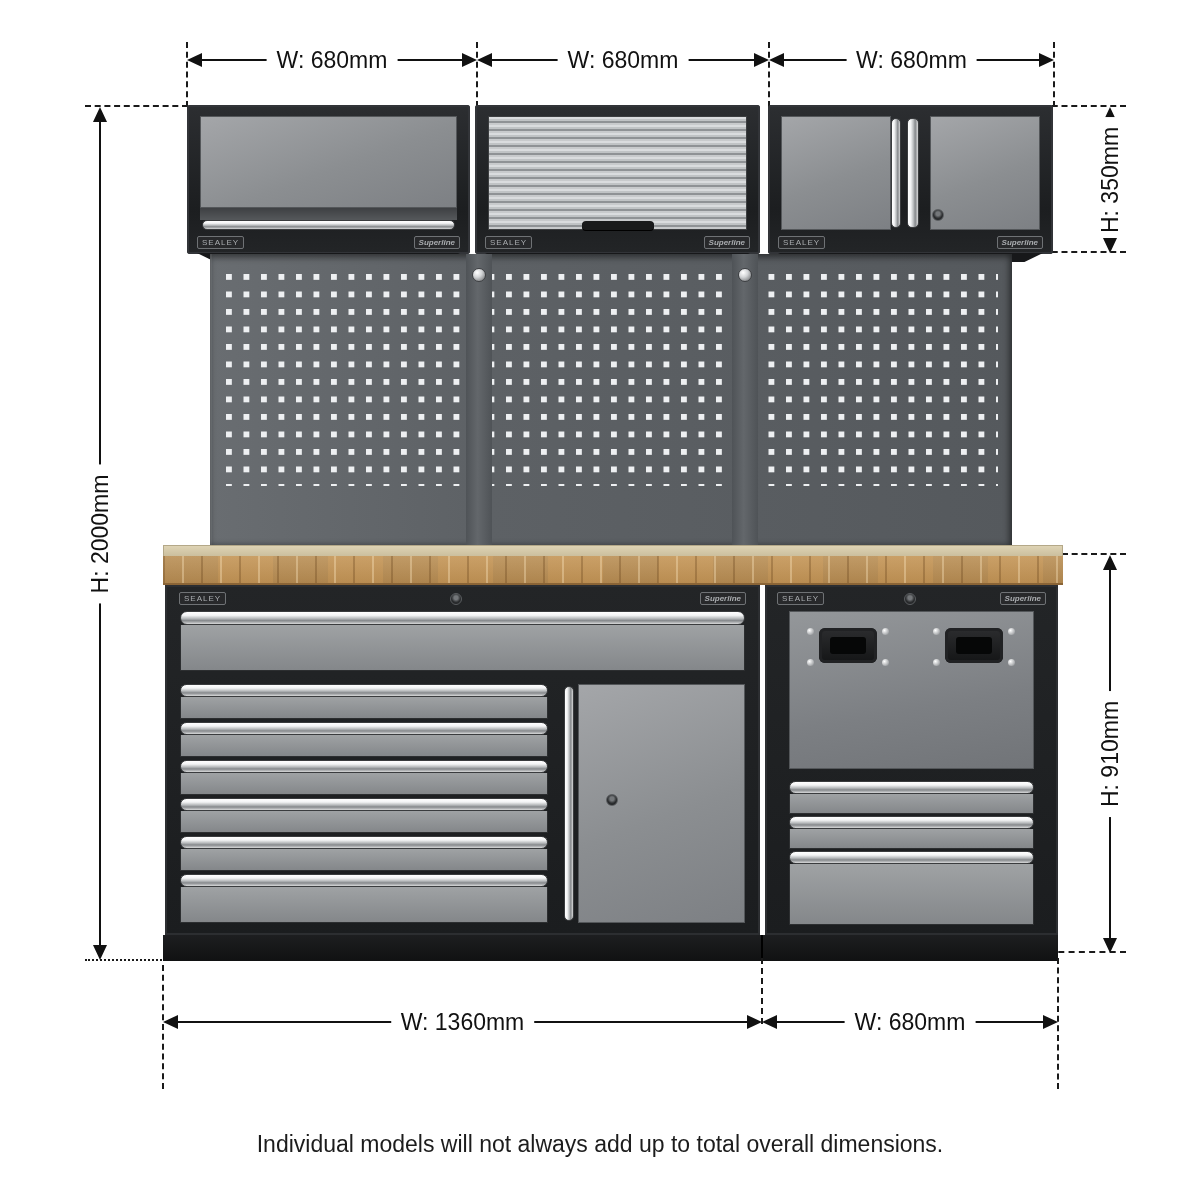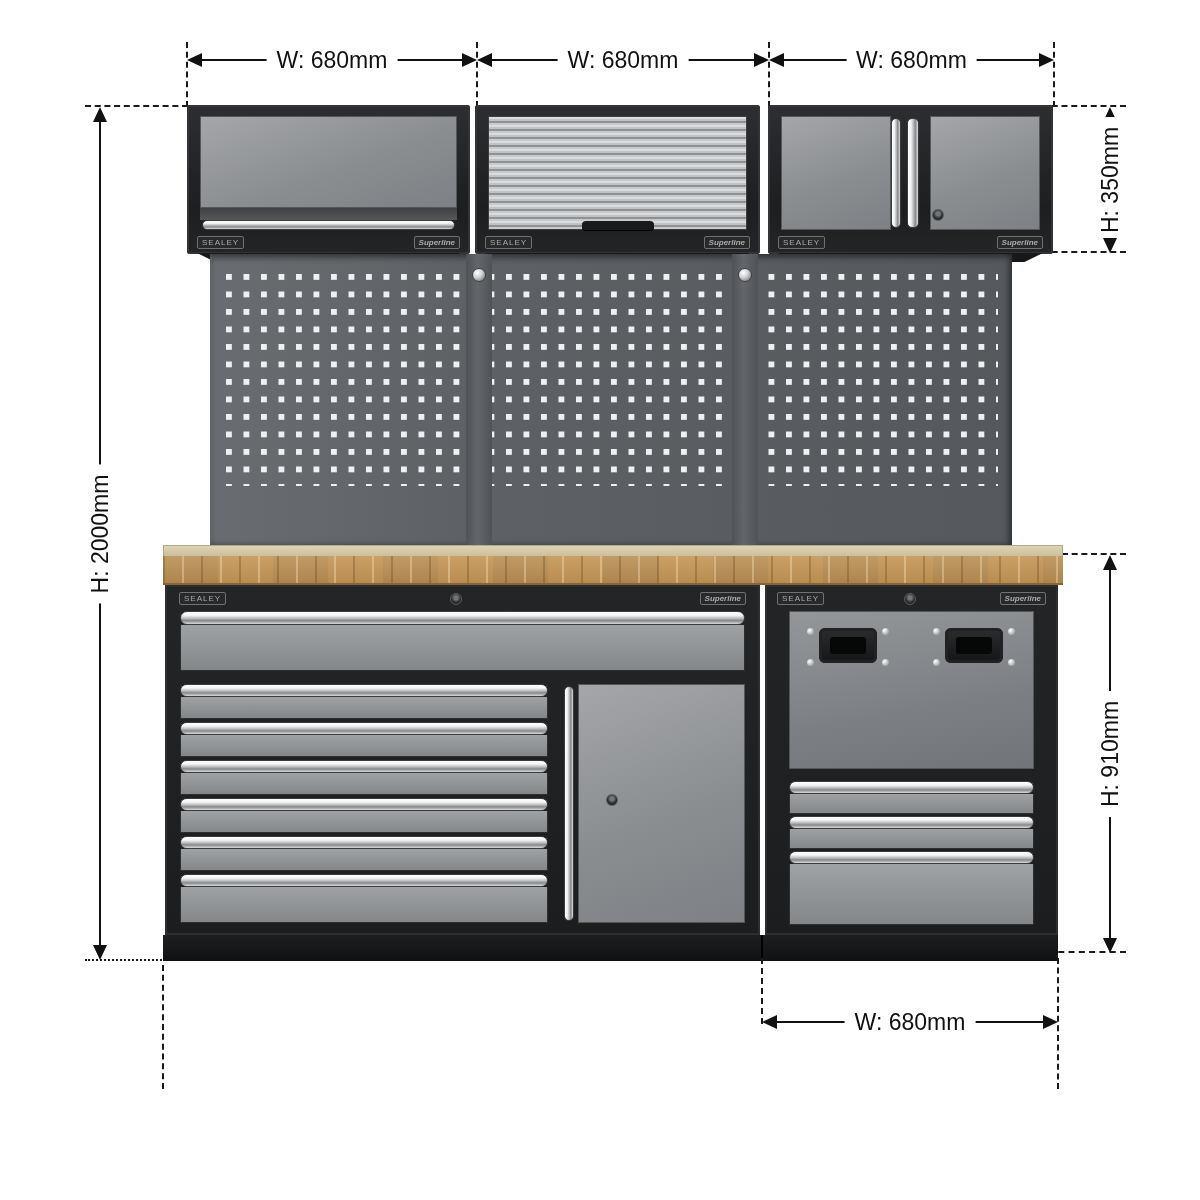--- a/index.html
+++ b/index.html
@@ -244,19 +244,24 @@
   </div>
 
   <div class="abs" style="left:163px;top:935px;width:895px;height:26px;background:linear-gradient(180deg,#1d1e20,#101112);">
     <div class="abs" style="left:598px;top:0;bottom:0;width:2px;background:#000;"></div>
   </div>
 
   <div class="dsh-v" style="left:162px;top:965px;height:124px;"></div>
   <div class="dsh-v" style="left:761px;top:958px;height:66px;"></div>
   <div class="dsh-v" style="left:1057px;top:958px;height:131px;"></div>
 
+  <div class="hdim" style="left:163px;top:1014px;width:599px;">
+    <div class="ln"></div>
+    <div class="lbl">W: 1360mm</div>
+  </div>
   <div class="hdim" style="left:762px;top:1014px;width:296px;">
     <div class="ln"></div>
     <div class="lbl">W: 680mm</div>
   </div>
 
+  <div class="caption" style="top:1131px;">Individual models will not always add up to total overall dimensions.</div>
 
 </div>
 
 </body></html>

